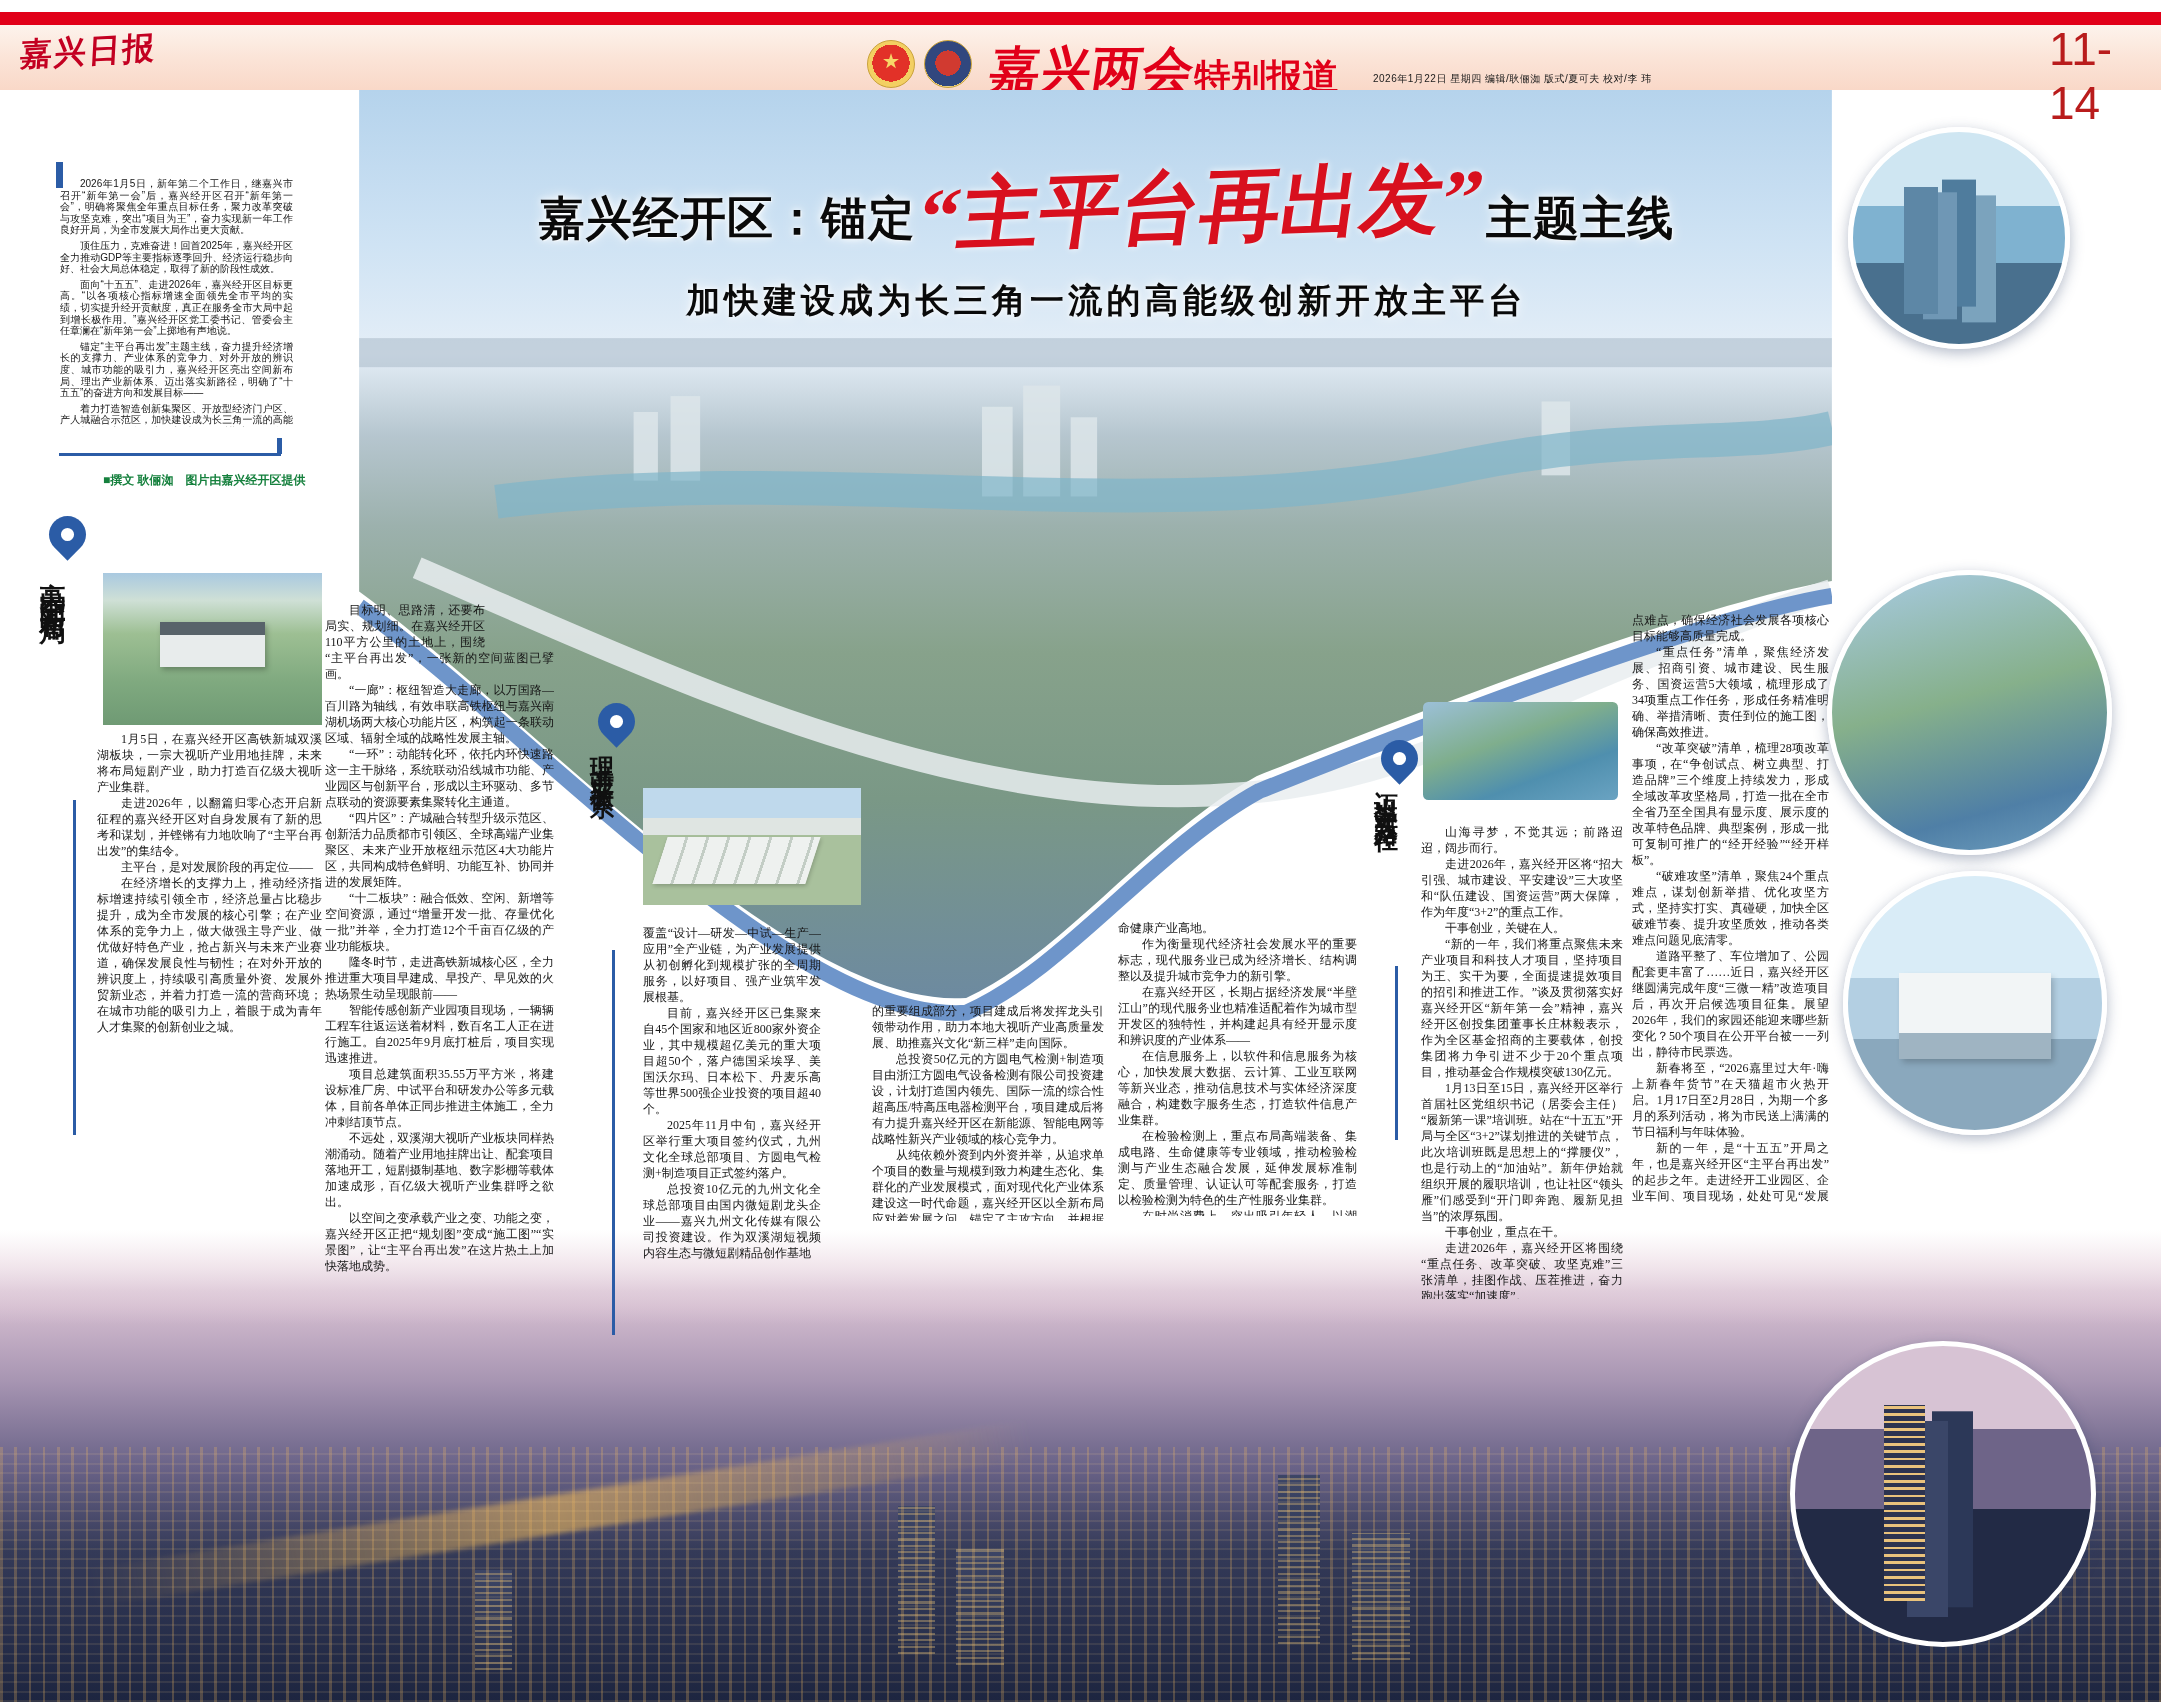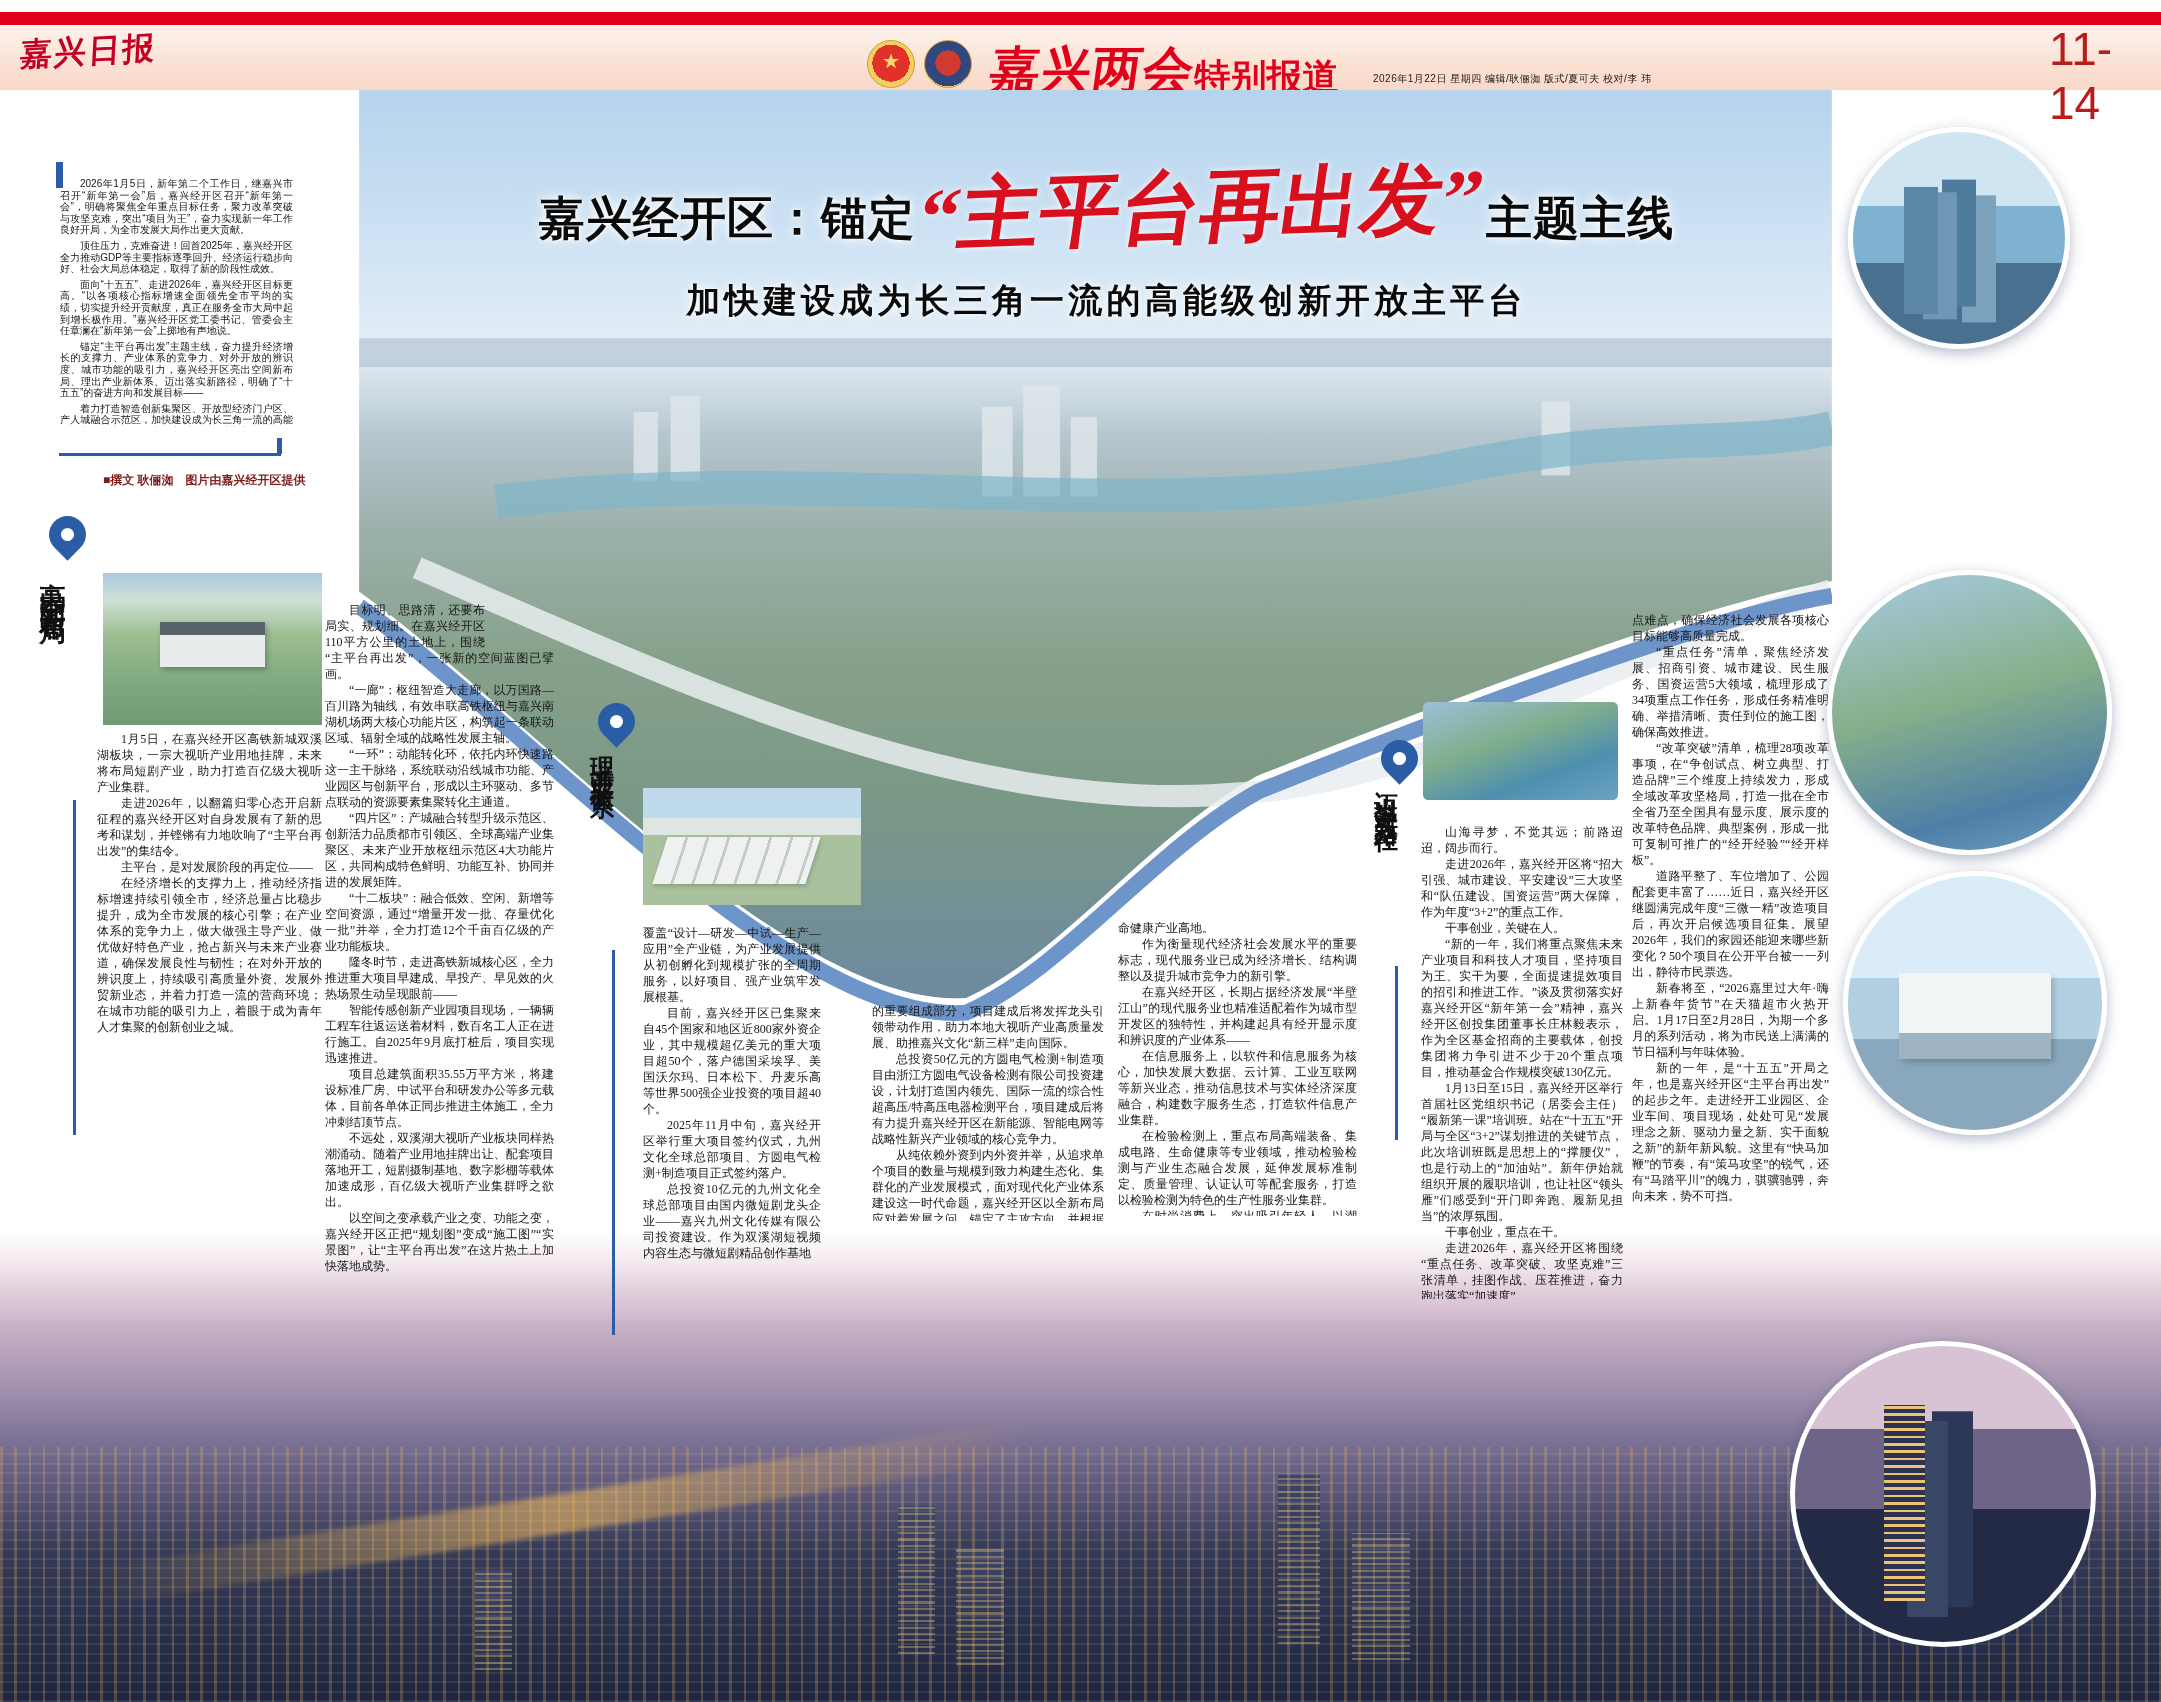--- a/index.html
+++ b/index.html
@@ -30,21 +30,21 @@
           display:inline-block;transform:skewX(-10deg) rotate(-2deg);margin:0 5.3px;
           text-shadow:0 0 7.4px rgba(255,255,255,.9);}
   .subtitle{margin-top:16px;font-size:34px;font-weight:800;color:#0a0a0a;letter-spacing:4.2px;
             text-shadow:0 0 5.3px rgba(255,255,255,.95),0 0 12.7px rgba(255,255,255,.9);}
   
   .tick{position:absolute;background:#2b5ca6;}
   .intro{position:absolute;left:56px;top:174px;width:241px;height:253px;overflow:hidden;z-index:5;}
   .intro p{margin:4px;text-indent:2em;font-family:Liberation Sans, sans-serif;font-size:10px;
            line-height:11.6px;color:#141414;text-align:justify;}
   .intro-rule{position:absolute;left:59px;top:453px;width:222px;height:2.6px;background:#2b5ca6;}
-  .byline{position:absolute;left:103px;top:472px;font-size:12px;font-weight:700;color:#7f1d1d;z-index:5;}
+  .byline{position:absolute;left:103px;top:472px;font-size:12px;font-weight:700;color:#15803d;z-index:5;}
   
   .hero{position:absolute;left:359px;top:90px;z-index:1;}
   
   .pin{position:absolute;width:37px;height:37px;background:#2b5ca6;border-radius:50% 50% 50% 0;
        transform:rotate(-45deg);z-index:7;}
   .pin::after{content:"";position:absolute;width:12.7px;height:12.7px;background:#fff;border-radius:50%;
        left:12px;top:12px;}
   .vtitle{position:absolute;writing-mode:vertical-rl;text-orientation:upright;font-weight:900;
           color:#101010;z-index:7;letter-spacing:6.3px;}
   .vline{position:absolute;width:2.6px;background:#2b5ca6;z-index:7;}
@@ -232,20 +232,21 @@
   <p>“新的一年，我们将重点聚焦未来产业项目和科技人才项目，坚持项目为王、实干为要，全面提速提效项目的招引和推进工作。”谈及贯彻落实好嘉兴经开区“新年第一会”精神，嘉兴经开区创投集团董事长庄林毅表示，作为全区基金招商的主要载体，创投集团将力争引进不少于20个重点项目，推动基金合作规模突破130亿元。</p>
   <p>1月13日至15日，嘉兴经开区举行首届社区党组织书记（居委会主任）“履新第一课”培训班。站在“十五五”开局与全区“3+2”谋划推进的关键节点，此次培训班既是思想上的“撑腰仪”，也是行动上的“加油站”。新年伊始就组织开展的履职培训，也让社区“领头雁”们感受到“开门即奔跑、履新见担当”的浓厚氛围。</p>
   <p>干事创业，重点在干。</p>
   <p>走进2026年，嘉兴经开区将围绕“重点任务、改革突破、攻坚克难”三张清单，挂图作战、压茬推进，奋力跑出落实“加速度”。</p>
   <p>翻开“三张清单”，可以清楚地看到，所有内容均紧扣嘉兴市委市政府、嘉兴经开区党工委管委会重点工作，以清单化形式整合经济、社会、建设、民生等各线条任务，明确协作节点，凝聚工作合力；同时，对重点工作实现全过程、可监测的跟踪管理，及时发现并解决推进中的堵</p>
 </div>
 <div class="col s3c2">
   <p class="cont">点难点，确保经济社会发展各项核心目标能够高质量完成。</p>
   <p>“重点任务”清单，聚焦经济发展、招商引资、城市建设、民生服务、国资运营5大领域，梳理形成了34项重点工作任务，形成任务精准明确、举措清晰、责任到位的施工图，确保高效推进。</p>
   <p>“改革突破”清单，梳理28项改革事项，在“争创试点、树立典型、打造品牌”三个维度上持续发力，形成全域改革攻坚格局，打造一批在全市全省乃至全国具有显示度、展示度的改革特色品牌、典型案例，形成一批可复制可推广的“经开经验”“经开样板”。</p>
+  <p>“破难攻坚”清单，聚焦24个重点难点，谋划创新举措、优化攻坚方式，坚持实打实、真碰硬，加快全区破难节奏、提升攻坚质效，推动各类难点问题见底清零。</p>
   <p>道路平整了、车位增加了、公园配套更丰富了……近日，嘉兴经开区继圆满完成年度“三微一精”改造项目后，再次开启候选项目征集。展望2026年，我们的家园还能迎来哪些新变化？50个项目在公开平台被一一列出，静待市民票选。</p>
   <p>新春将至，“2026嘉里过大年·嗨上新春年货节”在天猫超市火热开启。1月17日至2月28日，为期一个多月的系列活动，将为市民送上满满的节日福利与年味体验。</p>
   <p>新的一年，是“十五五”开局之年，也是嘉兴经开区“主平台再出发”的起步之年。走进经开工业园区、企业车间、项目现场，处处可见“发展理念之新、驱动力量之新、实干面貌之新”的新年新风貌。这里有“快马加鞭”的节奏，有“策马攻坚”的锐气，还有“马踏平川”的魄力，骐骥驰骋，奔向未来，势不可挡。</p>
 </div>
 
 <div class="circ c1"></div>
 <div class="circ c2"></div>
 <div class="circ c3"></div>
 <div class="circ c4"></div>
 

